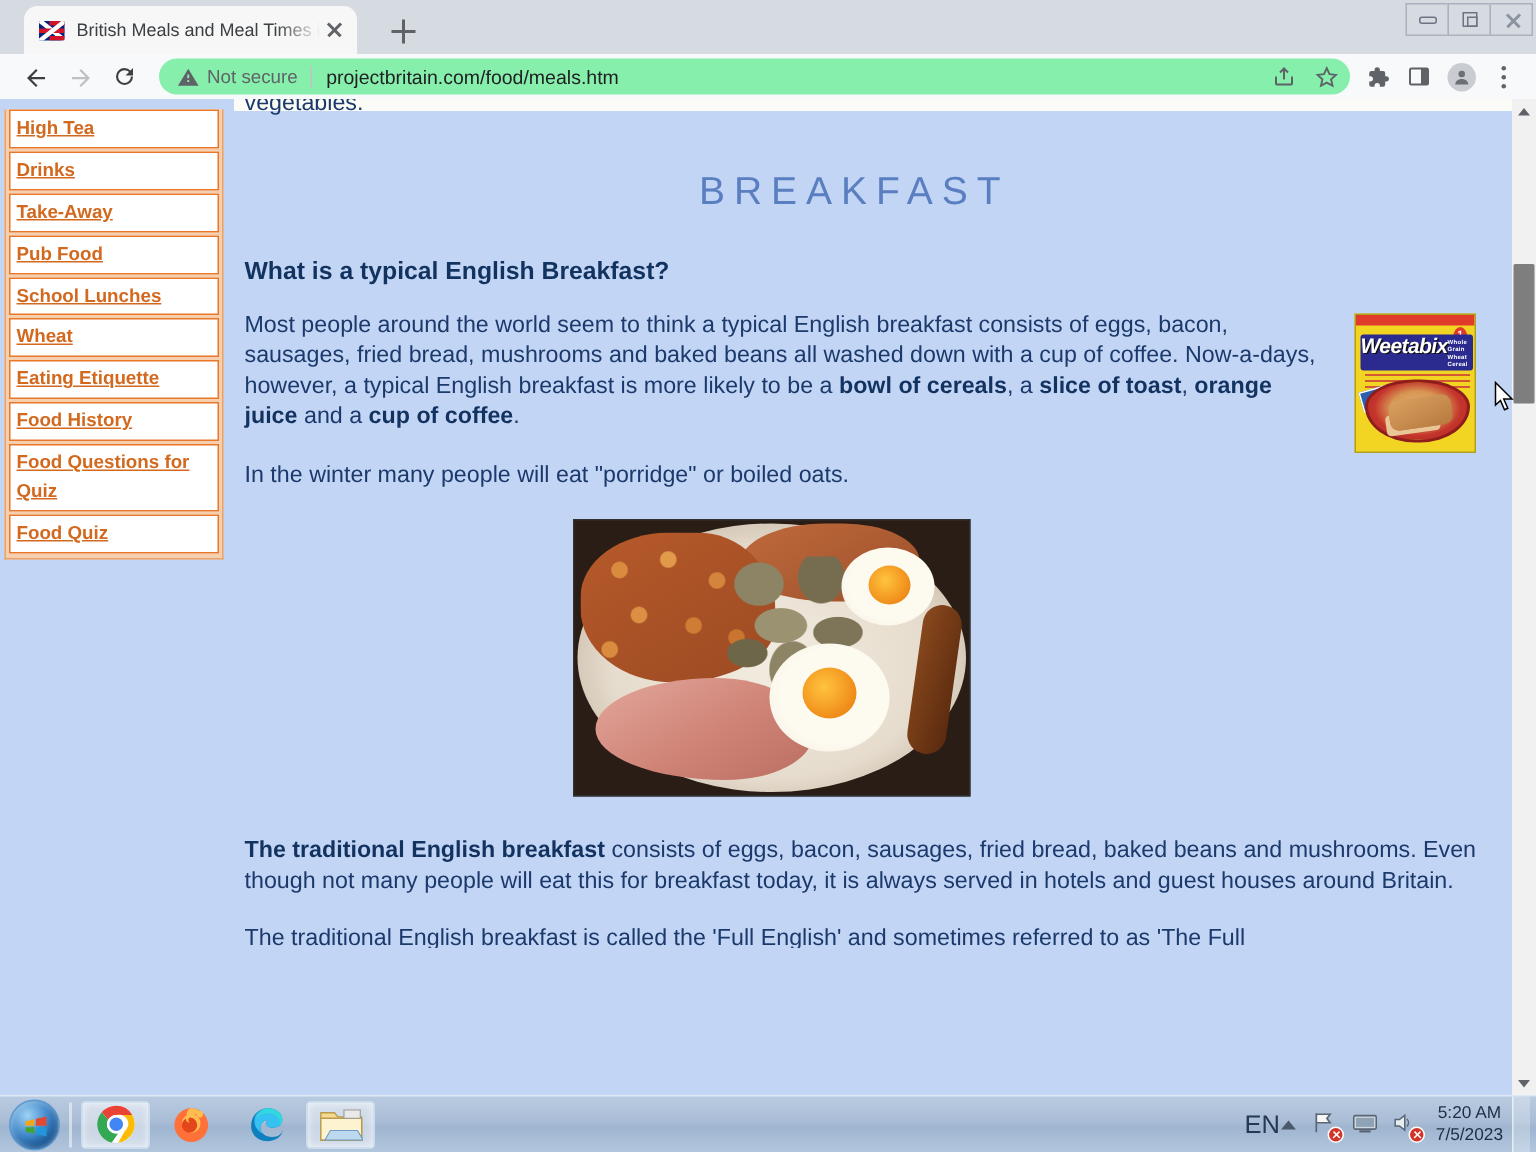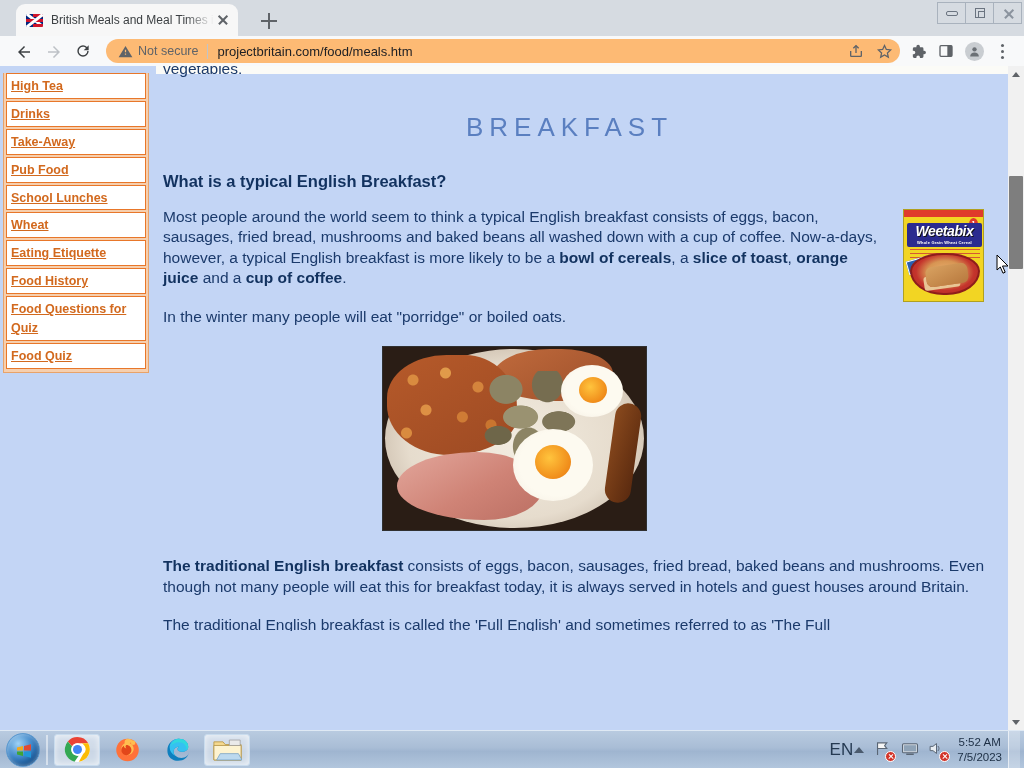--- a/index.html
+++ b/index.html
@@ -86,21 +86,21 @@
     height: 30px; width: 100%; background: #f8f9fa;
     display: flex; align-items: center; padding: 0 8px; position: relative;
   }
   .navbtn { width: 30px; height: 30px; position: relative; flex: 0 0 30px; }
   .arrow-ico, .refresh-ico { position: absolute; left: 50%; top: 50%; transform: translate(-50%,-50%); }
   .arrow-ico { width: 16px; height: 16px; }
   .arrow-ico svg, .refresh-ico svg { display: block; }
 
   .omnibox {
     flex: 1 1 auto; height: 24px; margin-left: 8px; margin-right: 4px;
-    background: #fdba74; border-radius: 13px;
+    background: #86efac; border-radius: 13px;
     display: flex; align-items: center; padding: 0 2px 0 12px;
     font-size: 13px; color: #202124;
   }
   .warn-ico { width: 15px; height: 15px; flex: 0 0 15px; position: relative; margin-right: 5px; }
   .notsecure { color: #5f6368; font-size: 12.5px; white-space: nowrap; }
   .omni-sep { width: 1px; height: 15px; background: #c0c4c8; margin: 0 9px; flex: 0 0 1px; }
   .omni-url { font-size: 13px; color: #202124; white-space: nowrap; overflow: hidden; }
   .omni-right { margin-left: auto; display: flex; align-items: center; }
   .tb-ico { width: 28px; height: 26px; position: relative; flex: 0 0 28px;
             display: flex; align-items: center; justify-content: center; }
@@ -157,21 +157,21 @@
 
   
   .weetabix {
     width: 81px; height: 93px; background: #f2d523; border: 1px solid #b0a020;
     position: relative; overflow: hidden;
   }
   .wx-topstripe { position:absolute; left:0; top:0; width:100%; height:7px; background:#e03a2b; }
   .wx-banner {
     position: absolute; left: 3px; top: 13px; width: 75px; height: 24px;
     background: #2b2b8f; border-radius: 2px;
-    display:flex; flex-direction: column; align-items:center; justify-content:center;
+    display:flex; flex-direction: row; align-items:flex-start; justify-content:center;
   }
   .wx-word { color:#fff; font-style: italic; font-weight: bold; font-size: 14px; letter-spacing:-0.4px;
              line-height:1; text-shadow: 1px 1px 0 #111; }
   .wx-sub { color:#fff; font-size:4px; font-weight:bold; letter-spacing:0.2px; margin-top:2px; }
   .wx-dot { position:absolute; right:5px; top:8px; width:9px; height:12px; background:#e03a2b; border-radius:50% 50% 45% 45%; }
   .wx-dot::after { content:"1"; position:absolute; left:2.5px; top:1px; color:#fff; font-size:7px; font-weight:bold;}
   .wx-text { position:absolute; left:6px; top:39px; width:70px; height:12px;
              background: repeating-linear-gradient(to bottom, #c9303a 0 1.5px, transparent 1.5px 4px); opacity:.75;}
   .wx-bowl {
     position:absolute; left:6px; bottom:6px; width:70px; height:42px;
@@ -580,20 +580,20 @@
 
       <span class="tray-ico">
         <svg width="17" height="17" viewBox="0 0 24 24">
           <path d="M3 9v6h4l5 4V5L7 9z" fill="#e8edf2" stroke="#5a6675" stroke-width="1.4"></path>
           <path d="M14 8.5c2 2 2 5 0 7" fill="none" stroke="#5a6675" stroke-width="1.4"></path>
         </svg>
         <span class="badge-x"></span>
       </span>
 
       <span class="tray-clock">
-        <div>5:52 AM</div>
+        <div>5:20 AM</div>
         <div>7/5/2023</div>
       </span>
 
       <span class="show-desktop"></span>
     </div>
   </div>
 </div>
 
 </body></html>

